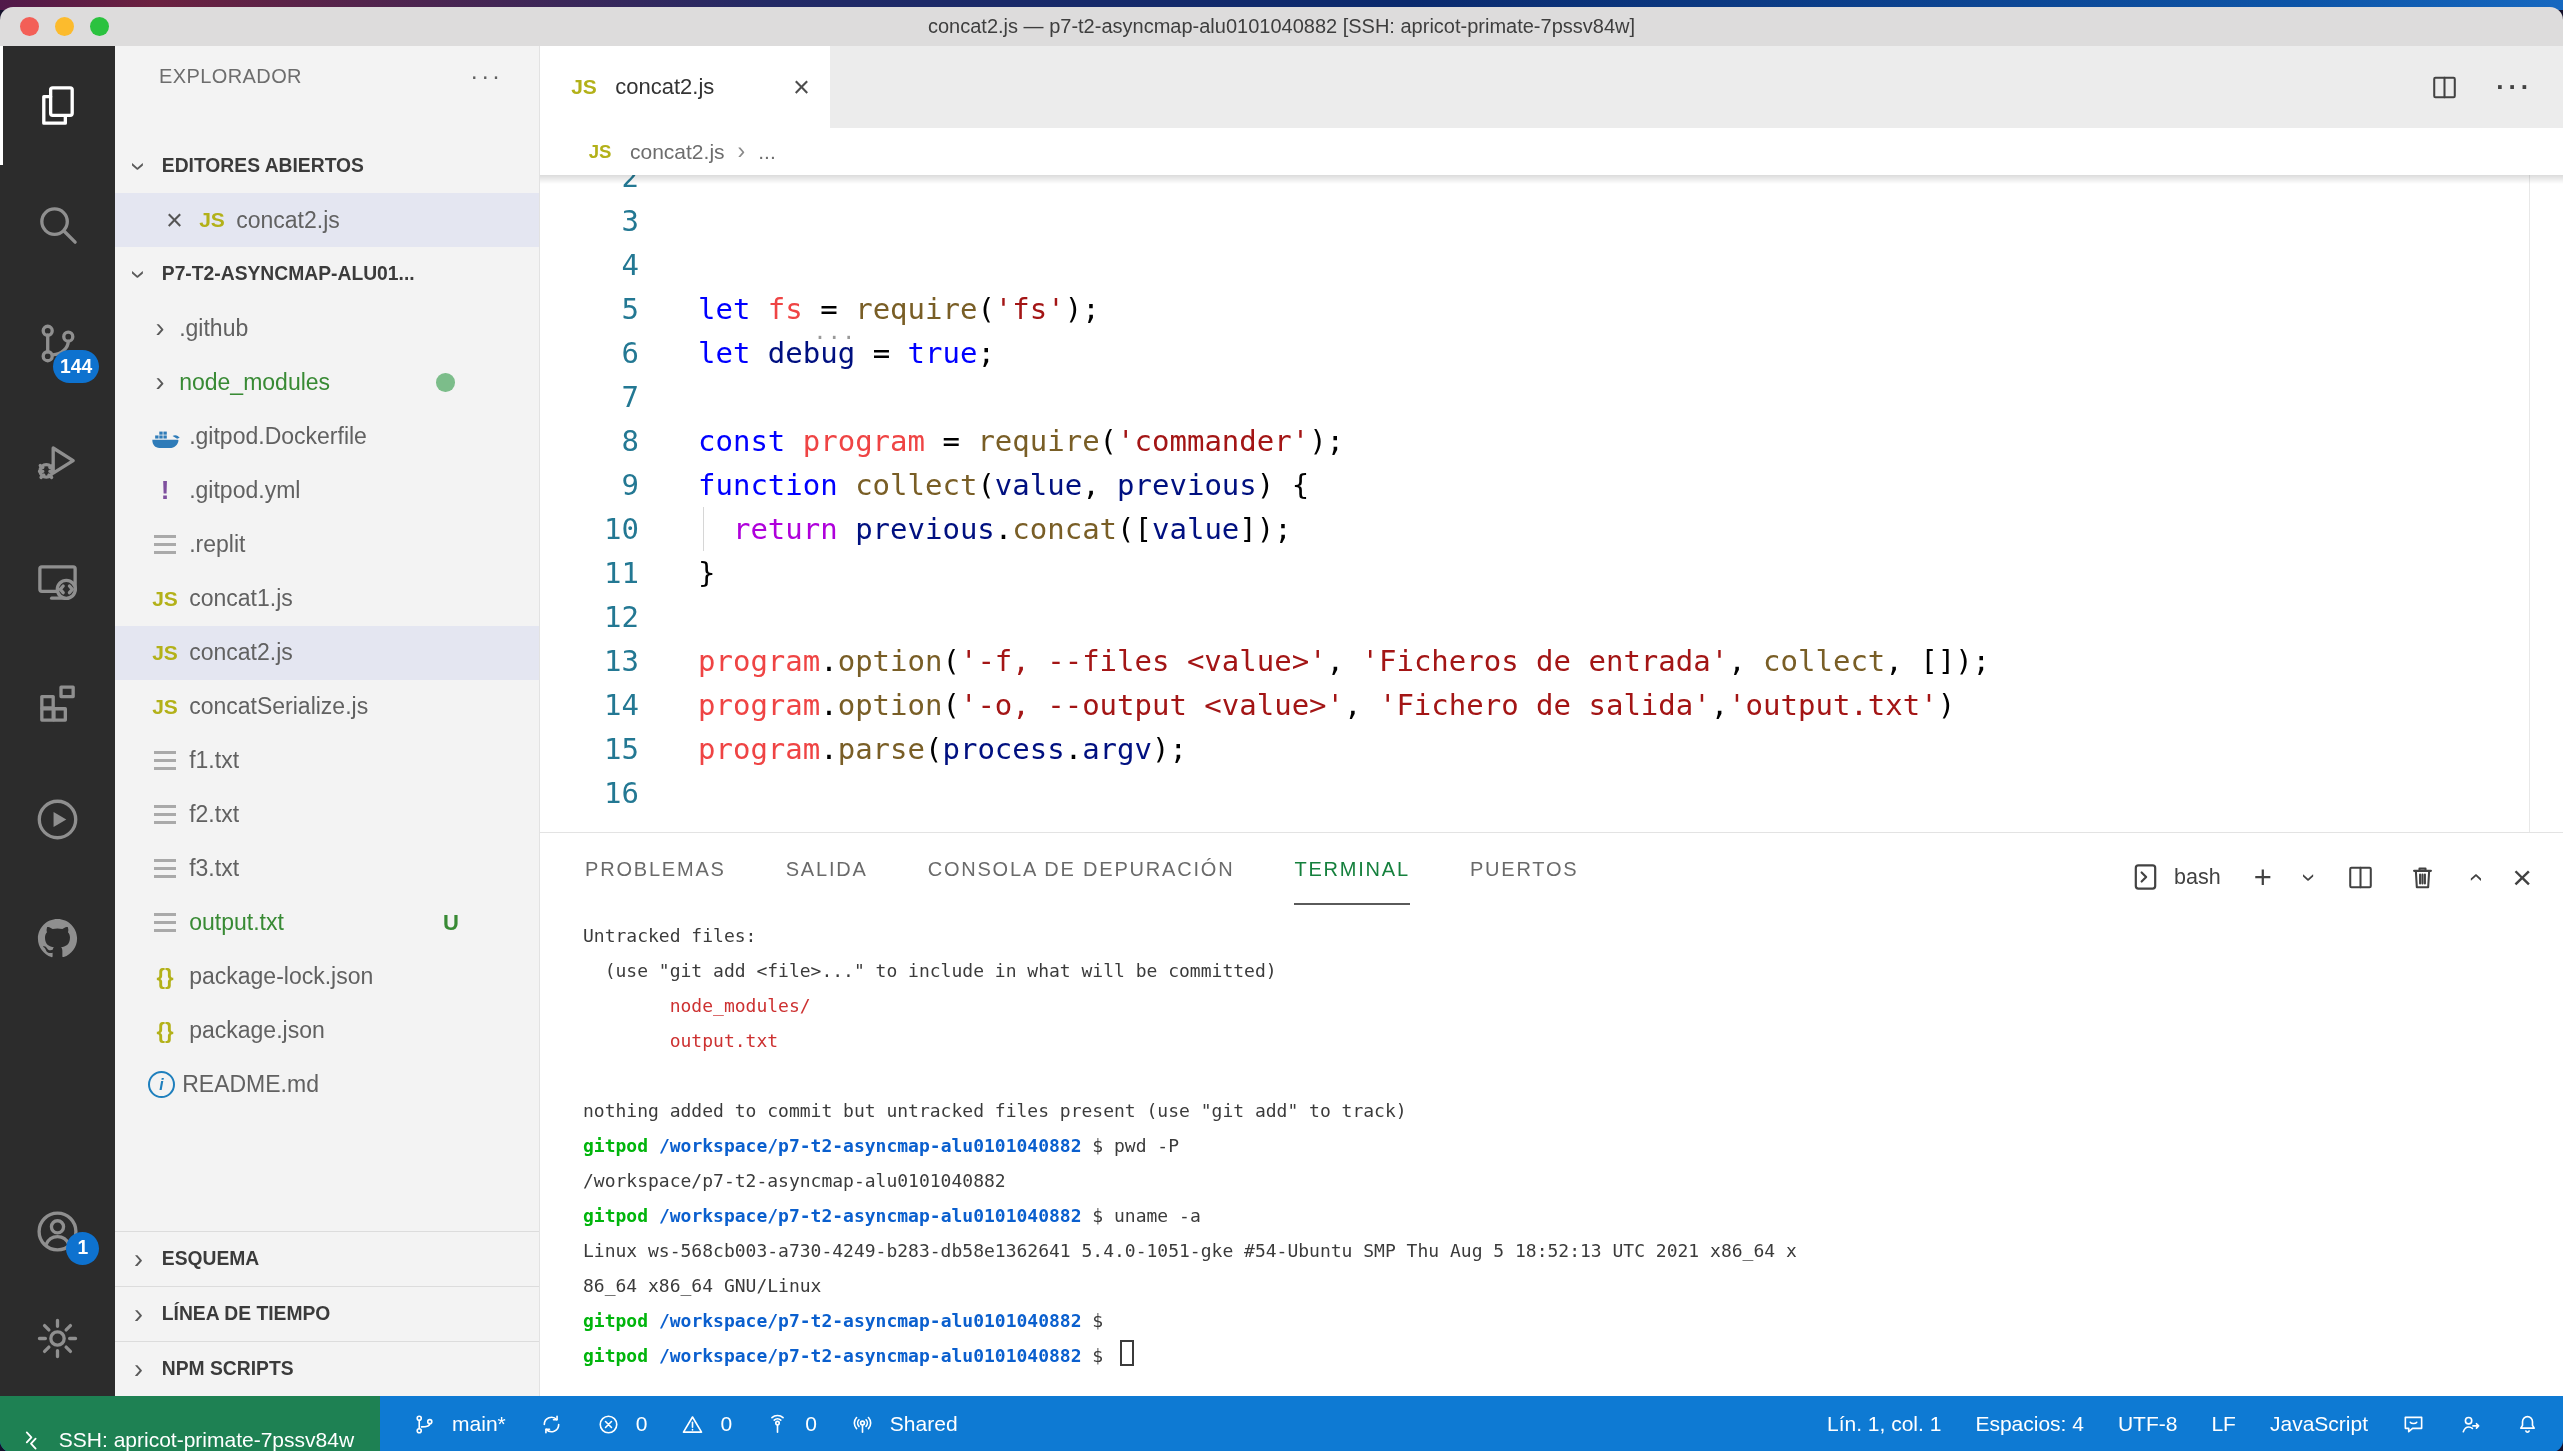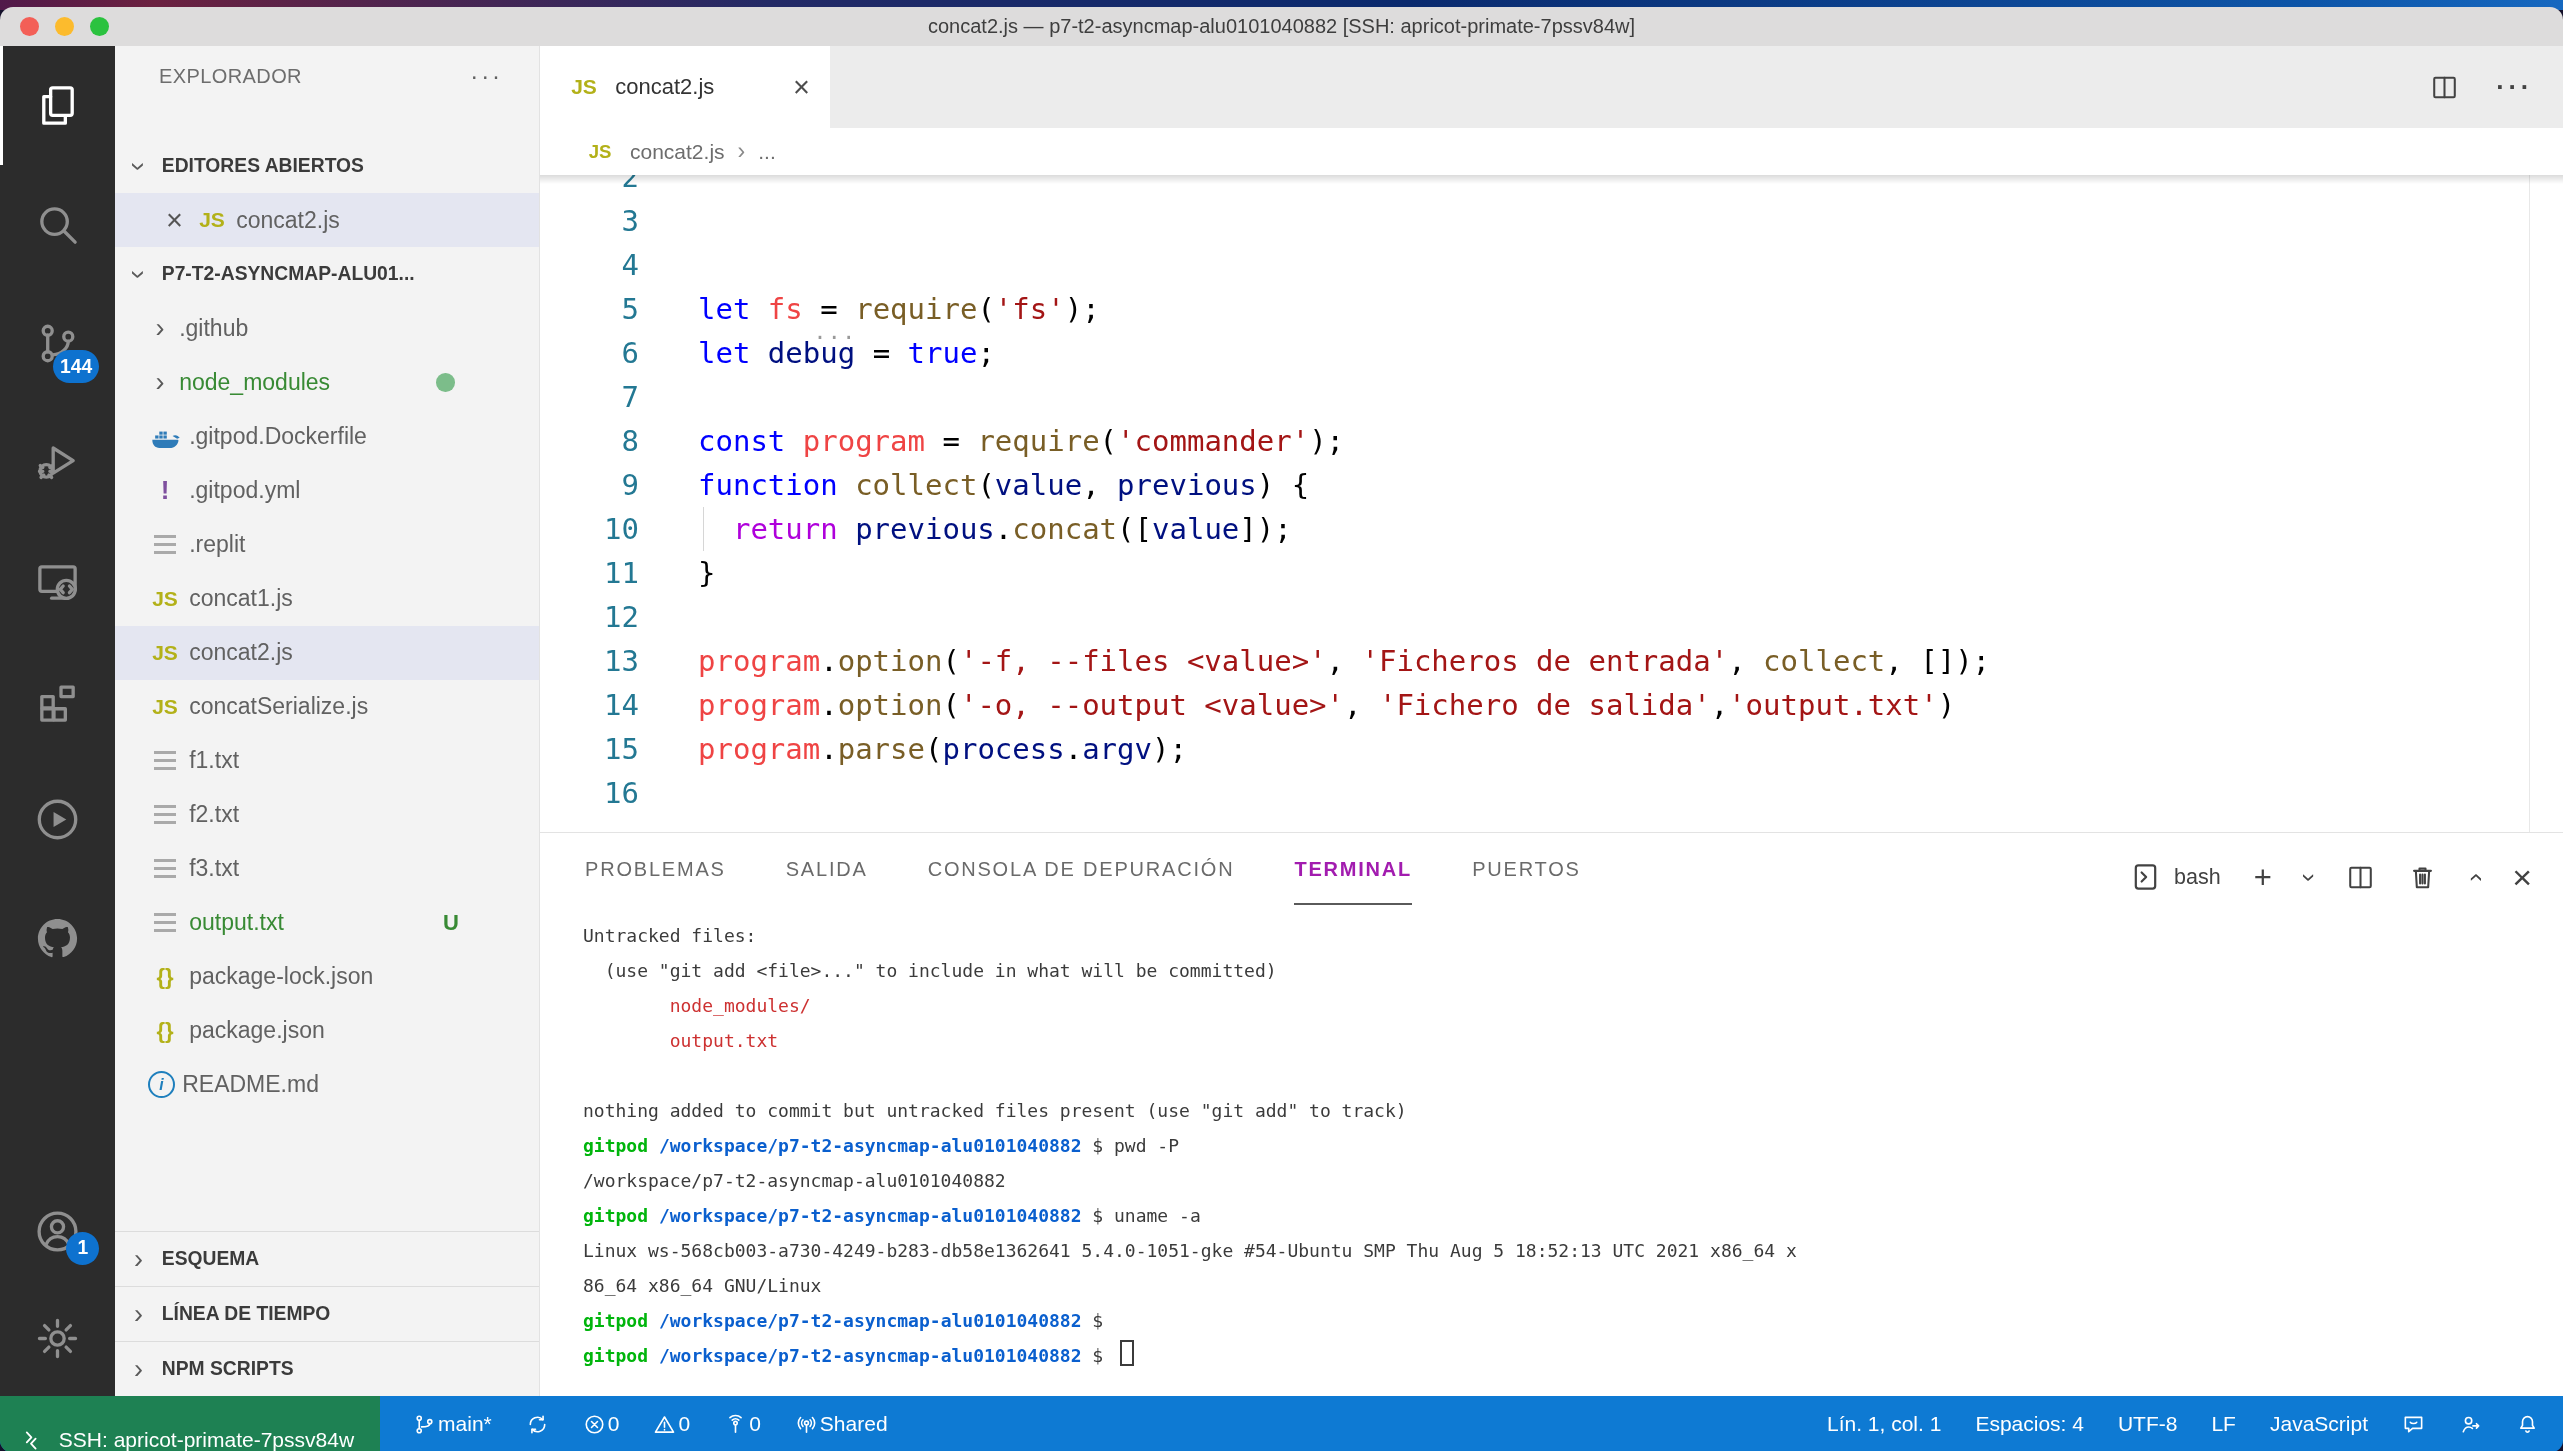--- a/index.html
+++ b/index.html
@@ -77,41 +77,41 @@
   .tk-cmt{color:#008000;}.tk-kw{color:#0000ff;}.tk-ctl{color:#af00db;}.tk-str{color:#a31515;}
   .tk-fn{color:#795e26;}.tk-var{color:#001080;}.tk-var2{color:#ef4444;margin-top:12px;}.tk-pl{color:#000;}
   .hintdots{position:absolute;left:calc(157px + 9ch);top:29px;color:#999;font-size:21.5px;letter-spacing:1.4px;}
   .iguide{position:absolute;left:calc(157px + 5.7px);top:0;bottom:0;width:0.7px;background:#d6d6d6;}
   .mmline{position:absolute;top:129px;height:657px;right:33px;width:0.7px;background:#e8e8e8;}
   
   .panel{position:absolute;top:786px;left:0;right:0;bottom:0;background:#fff;border-top:0.7px solid #e3e3e3;}
   .ptabs{height:72px;display:flex;align-items:center;padding-left:45px;gap:60px;}
   .p-tab{height:72px;display:flex;align-items:center;font-size:20px;letter-spacing:1.8px;color:#6a6a6a;
     border-bottom:2.9px solid transparent;box-sizing:border-box;padding-top:2.9px;cursor:pointer;}
-  .p-tab.active{color:#a21caf;border-bottom-color:#5a5a5a;font-weight:bold;}
+  .p-tab.active{color:#15803d;border-bottom-color:#5a5a5a;}
   .pacts{position:absolute;right:31px;top:8px;height:72px;display:flex;align-items:center;gap:33px;color:#424242;}
   .pacts svg{width:29px;height:29px;display:block;}
   .shellbox{display:flex;align-items:center;gap:13px;font-size:21.5px;color:#424242;}
   .shellbox svg{width:31px;height:34px;}
   .glyphbtn{font-size:31px;font-weight:300;color:#424242;line-height:1;}
   .chevbtn{display:inline-block;font-size:26px;color:#424242;}
   .terminal{position:absolute;top:85px;left:43px;right:14.3px;bottom:4.3px;
     font-family:"DejaVu Sans Mono",monospace;font-size:18px;line-height:35px;color:#3b3b3b;white-space:pre;}
   .tm-red{color:#cd3131;}
   .tm-grn{color:#00b50c;font-weight:bold;}
   .tm-blu{color:#0a5fce;font-weight:bold;}
   .cursorbox{display:inline-block;width:14.3px;height:26px;border:2.1px solid #3b3b3b;vertical-align:-4.3px;margin-left:5.7px;box-sizing:border-box;}
   
   .statusbar{position:absolute;bottom:0;left:0;right:0;height:56px;background:var(--blue,#0e7ad3);color:#fff;
     display:flex;align-items:stretch;font-size:21px;border-radius:0 0 11.4px 11.4px;overflow:hidden;}
   .sb-remote{display:flex;align-items:flex-end;gap:14.3px;background:var(--green,#1e8153);padding:0 26px 0 21.5px;cursor:pointer;}
   .statusbar svg{width:23px;height:23px;display:block;}
   .sb-left{display:flex;align-items:center;gap:34px;padding-left:33px;}
   .sb-right{margin-left:auto;display:flex;align-items:center;gap:34px;padding-right:24px;}
-  .sb-item{display:flex;align-items:center;gap:2px;cursor:pointer;}
+  .sb-item{display:flex;align-items:center;gap:16px;cursor:pointer;}
 </style>
 </head>
 <body>
 
 <div id="screen">
   <div class="backdrop"></div>
 
   <div class="titlebar">
     <div class="lights">
       <span class="light l-red"></span>

